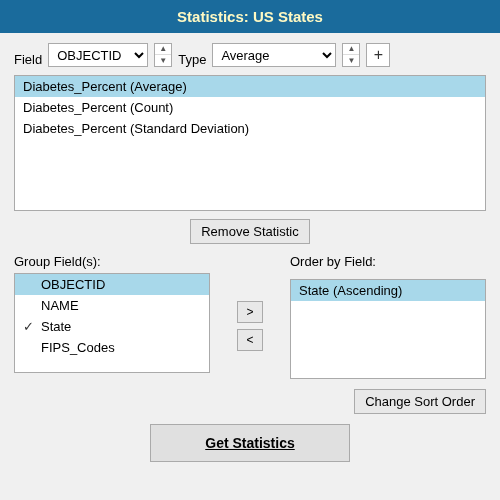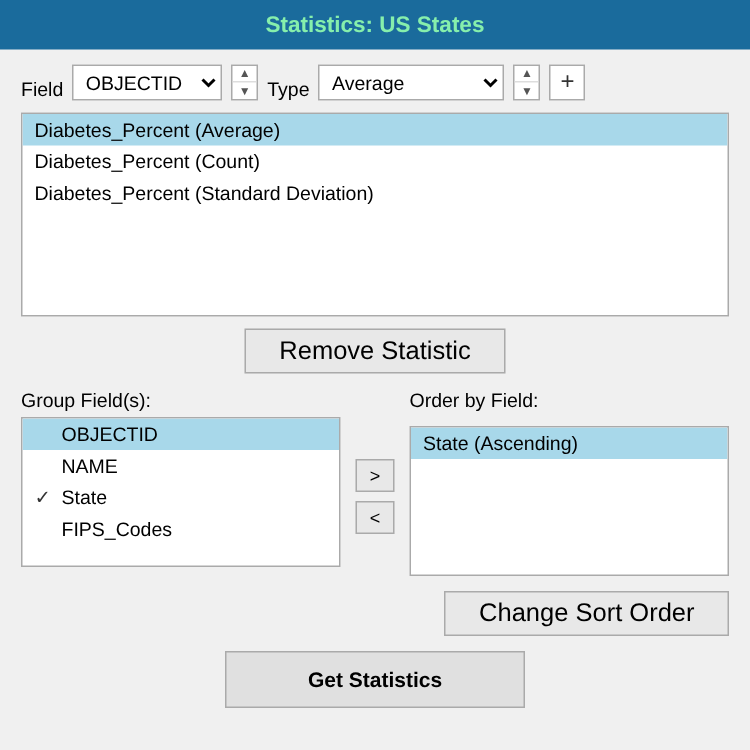--- a/index.html
+++ b/index.html
@@ -6,21 +6,21 @@
     body {
       font-family: Arial, sans-serif;
       font-size: 13px;
       background: #f0f0f0;
       width: 500px;
       height: 500px;
       overflow: hidden;
     }
     .title-bar {
       background: #1a6b9c;
-      color: #86efac;
+      color: #fef9c3;
       text-align: center;
       padding: 8px 0;
       font-size: 15px;
       font-weight: bold;
     }
     .main-content {
       padding: 10px 14px;
     }
     .field-row {
       display: flex;
@@ -93,27 +93,27 @@
       background: #a8d8ea;
     }
     .remove-btn-row {
       display: flex;
       justify-content: center;
       margin-bottom: 10px;
     }
     .btn {
       border: 1px solid #aaa;
       background: #e8e8e8;
-      padding: 4px 22px;
-      font-size: 17px;
+      padding: 4px 10px;
+      font-size: 13px;
       cursor: pointer;
     }
     .bottom-section {
       display: flex;
-      gap: 10px;
+      gap: 27px;
       margin-bottom: 10px;
     }
     .group-fields {
       flex: 1;
     }
     .group-fields label, .order-field label {
       font-size: 13px;
       display: block;
       margin-bottom: 4px;
     }
@@ -176,20 +176,21 @@
       justify-content: center;
       margin-top: 10px;
     }
     .get-stats-btn {
       border: 1px solid #aaa;
       background: #e0e0e0;
       padding: 10px 31px;
       font-size: 14px;
       font-weight: bold;
       cursor: pointer;
+      text-decoration: underline;
       min-width: 200px;
       text-align: center;
     }
   </style>
 </head>
 <body>
 
 <div class="title-bar">
   <span>Statistics: US States</span>
 </div>

